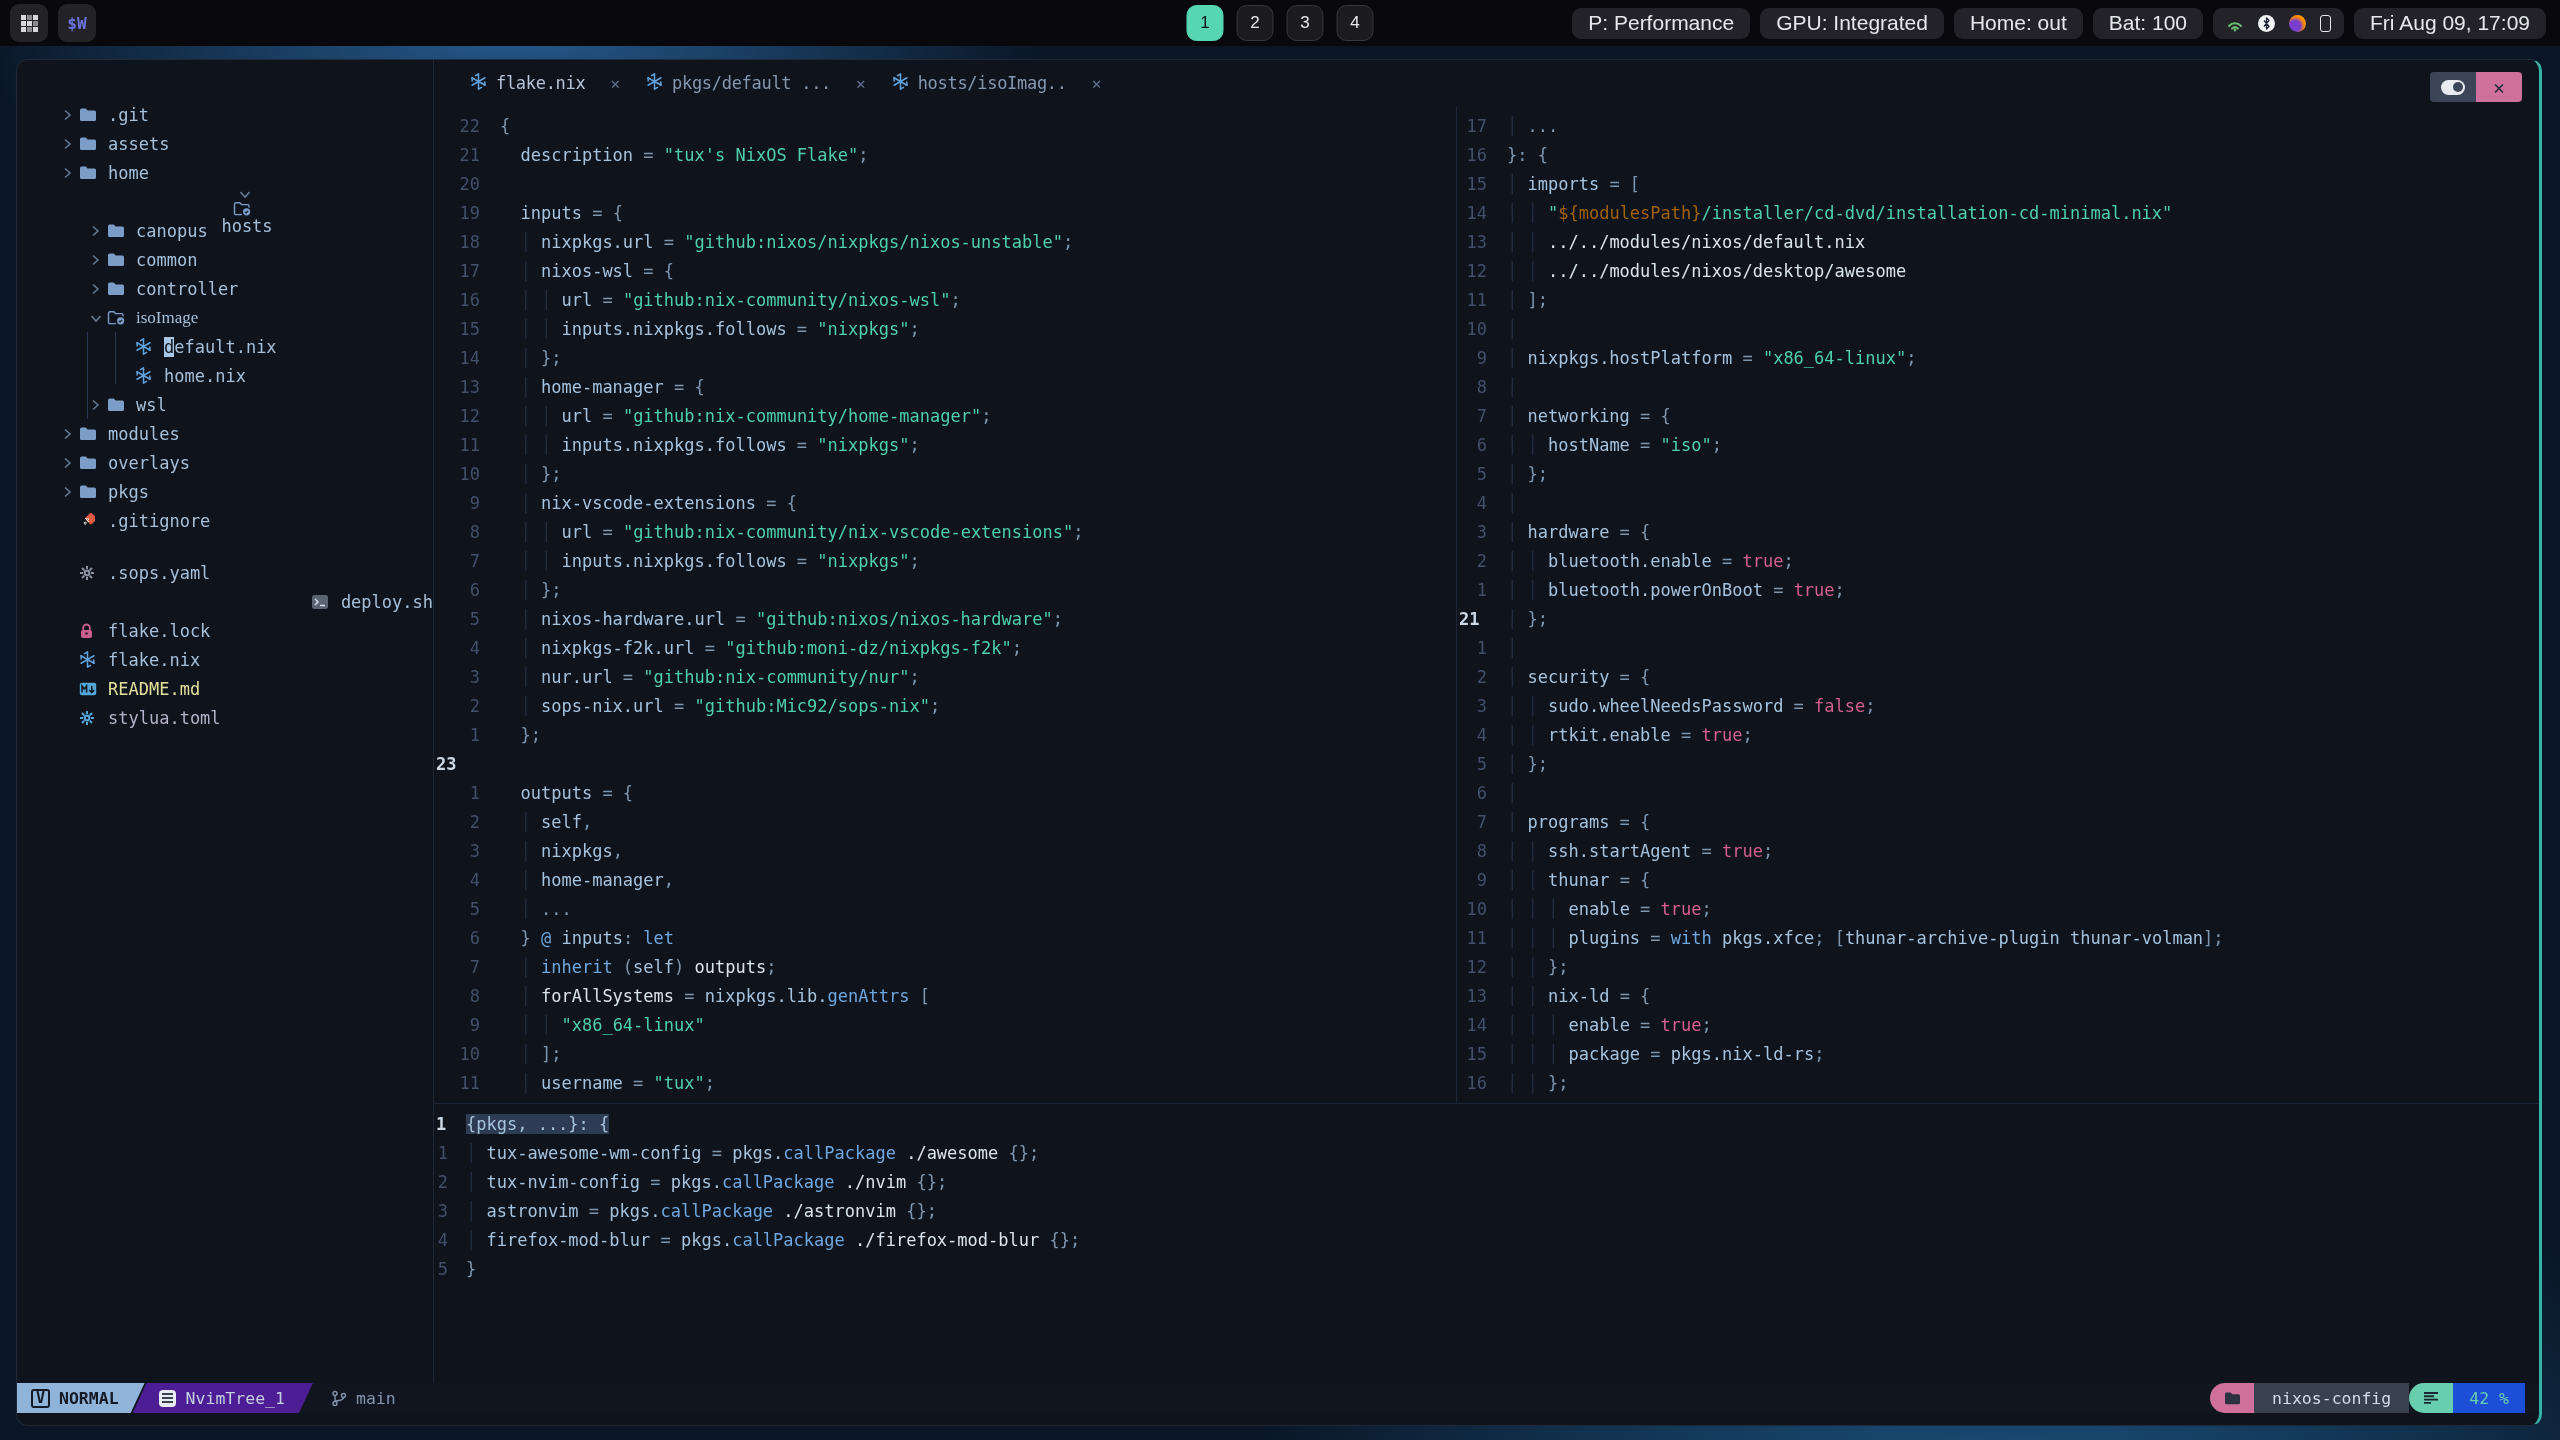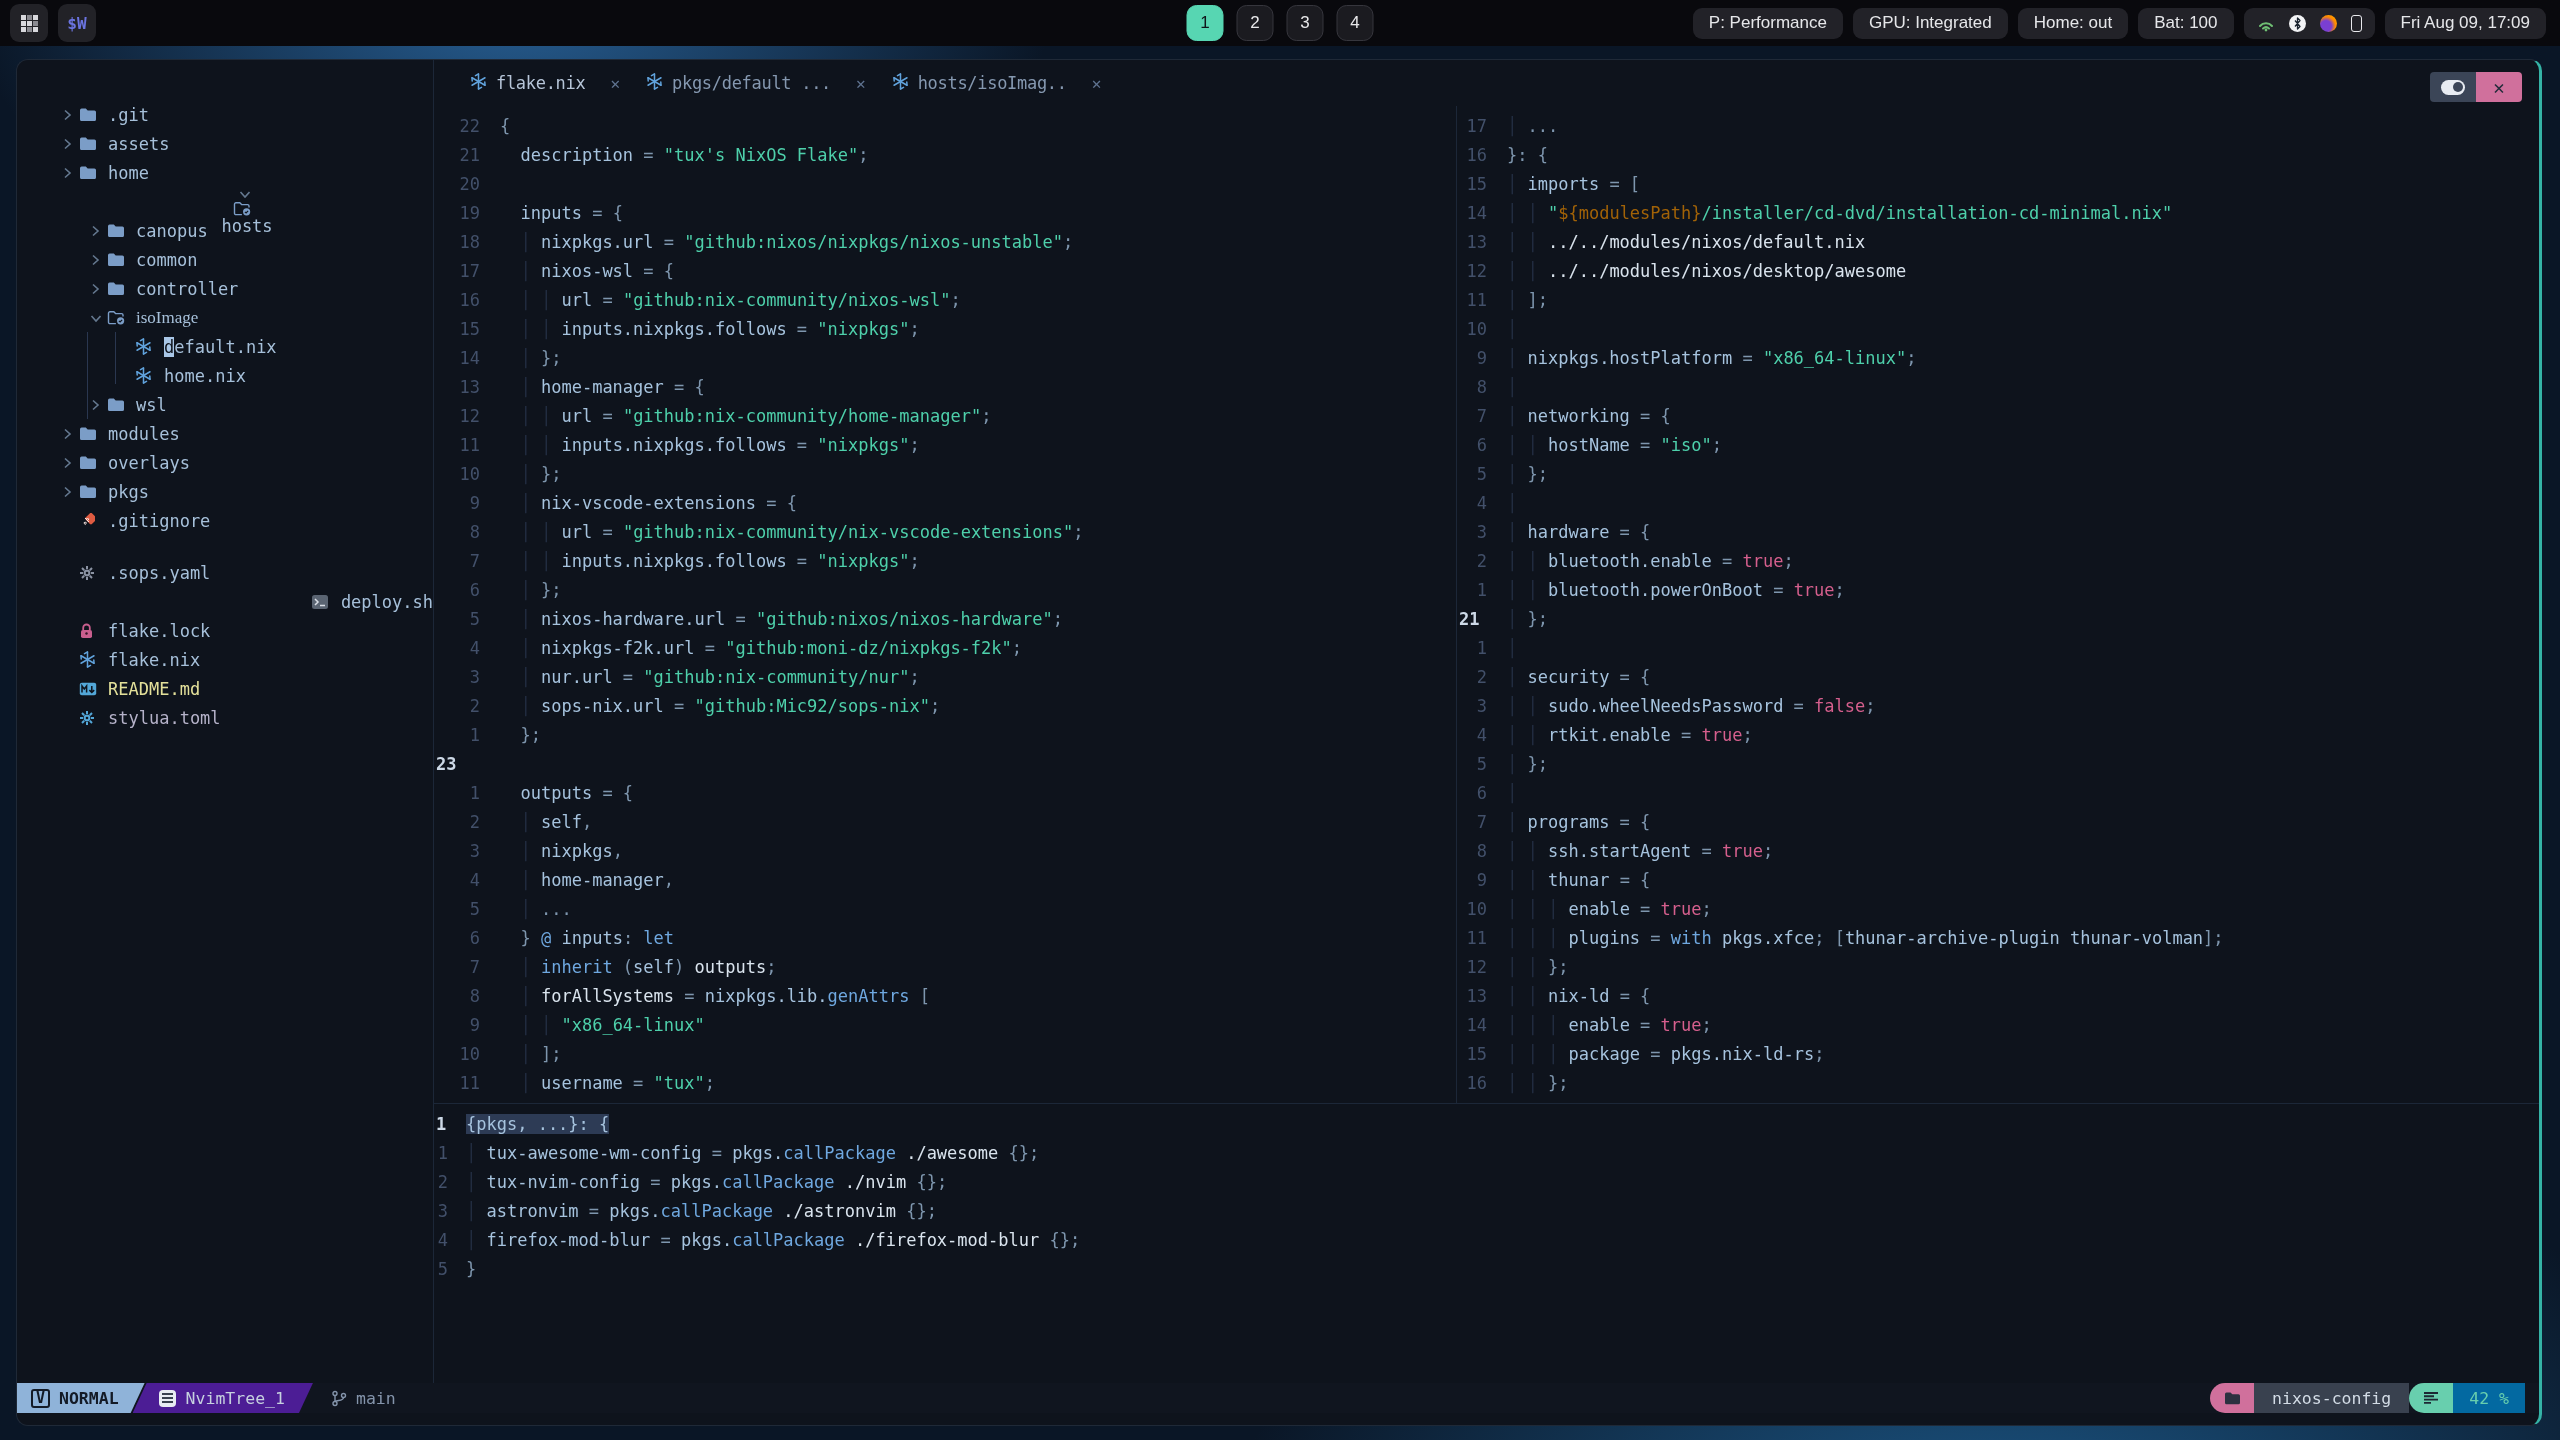--- a/index.html
+++ b/index.html
@@ -19,21 +19,21 @@
     display:flex; align-items:center; justify-content:center; }
   .grid-glyph { display:grid; grid-template-columns:repeat(3,5px); grid-template-rows:repeat(3,5px); gap:1px; }
   .grid-glyph i { background:#d8d8dc; }
   .grid-glyph i.dim { background:#8a8a90; }
   .dollarw { font-family:"DejaVu Sans Mono", monospace; font-weight:bold; font-size:16px; color:#6b74e0; }
   .workspaces { position:absolute; left:50%; top:5px; transform:translateX(-50%); display:flex; gap:13px; }
   .ws { width:37px; height:36px; border-radius:10px; background:#1b1b20; border:1px solid #36363d;
     color:#e8e8ea; font-size:17px; display:flex; align-items:center; justify-content:center; }
   .ws.active { background:#57d6b2; border-color:#57d6b2; color:#10151a; }
   .tb-right { margin-left:auto; display:flex; gap:10px; align-items:center; margin-right:14px; }
-  .pill { height:31px; background:#222228; border-radius:9px; color:#e6e7ea; font-size:17px;
+  .pill { height:31px; background:#222228; border-radius:9px; color:#e6e7ea; font-size:21px;
     display:flex; align-items:center; padding:0 16px; }
   .tray { gap:14px; padding:0 13px; }
   .tray svg { display:block; }
   .bt-circle { width:17px; height:17px; border-radius:50%; background:#f2f3f5; display:flex; align-items:center; justify-content:center; }
   .indic { width:17px; height:17px; border-radius:50%;
     background:radial-gradient(circle at 35% 65%, #7a3fd1 0 35%, #ff8a00 60%, #ffb300 100%); }
   .phone { width:11px; height:17px; border:1.6px solid #e9eaee; border-radius:3px; }
 
   
   .window { position:absolute; left:16px; top:59px; width:2526px; height:1367px;
@@ -100,21 +100,21 @@
   .seg-branch { display:flex; align-items:center; gap:9px; color:#8494ab; padding-left:18px; }
   .buf-ic { width:17px; height:17px; background:#e8ecf2; border-radius:4px; display:flex; flex-direction:column;
     justify-content:center; gap:2px; padding:0 3px; }
   .buf-ic i { height:2px; background:#39414f; display:block; }
   .sl-right { margin-left:auto; display:flex; align-items:stretch; margin-right:14px; }
   .seg-pinkcap { width:44px; background:#d0709c; border-radius:15px 0 0 15px; display:flex;
     align-items:center; justify-content:center; }
   .seg-dark { background:#39414f; color:#d3dce6; display:flex; align-items:center; padding:0 18px; }
   .seg-tealcap { width:44px; background:#68cfae; border-radius:15px 0 0 15px; display:flex;
     align-items:center; justify-content:center; }
-  .seg-pct { background:#0369a1; color:#68cfae; display:flex; align-items:center; padding:0 16px; }
+  .seg-pct { background:#1d4ed8; color:#68cfae; display:flex; align-items:center; padding:0 16px; }
   .vim-ic { font-weight:bold; font-size:15px; color:#131a26; border:2px solid #131a26; border-radius:3px;
     width:19px; height:19px; display:flex; align-items:center; justify-content:center; }
 </style>
 </head>
 <body>
 
 <div class="topbar">
   <div class="tb-left">
     <div class="tb-iconbtn">
       <span class="grid-glyph">

